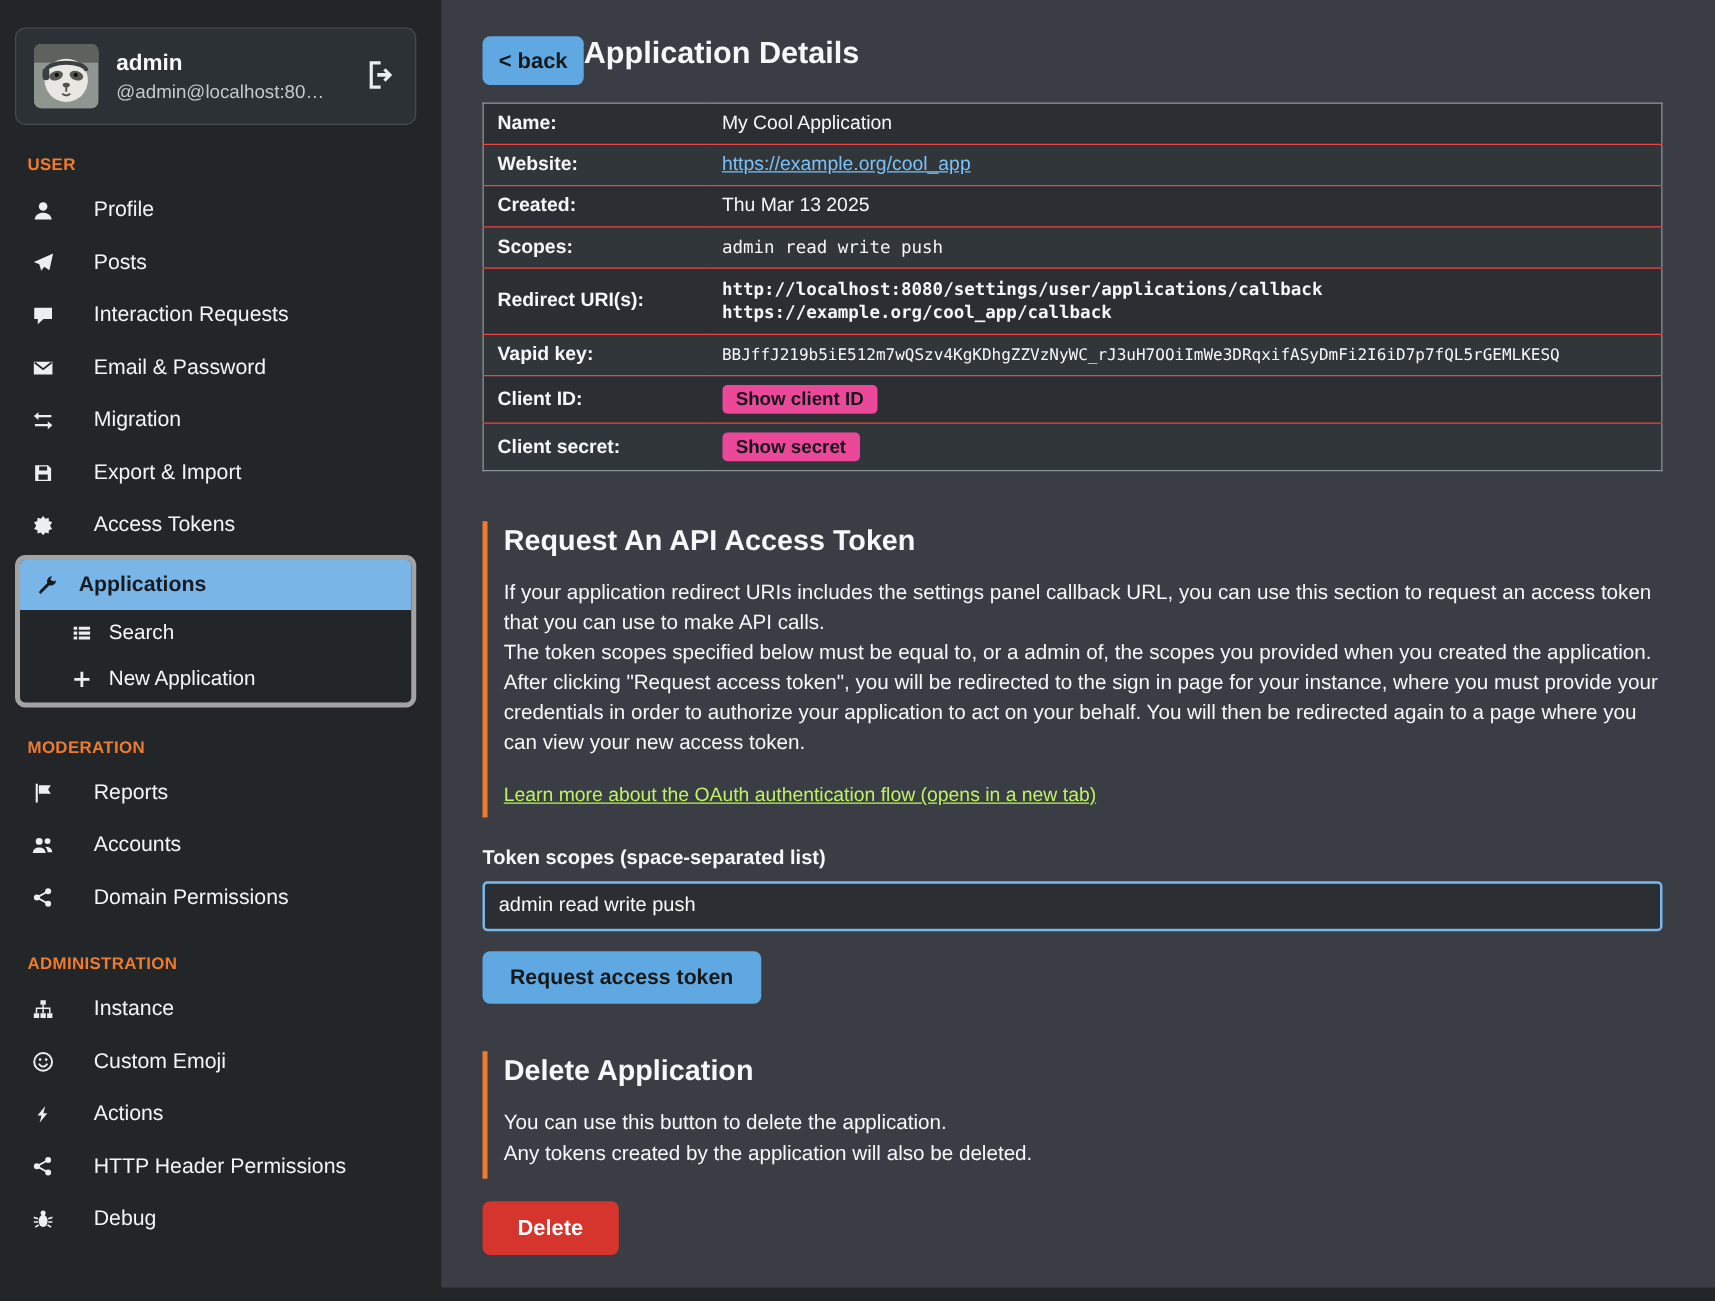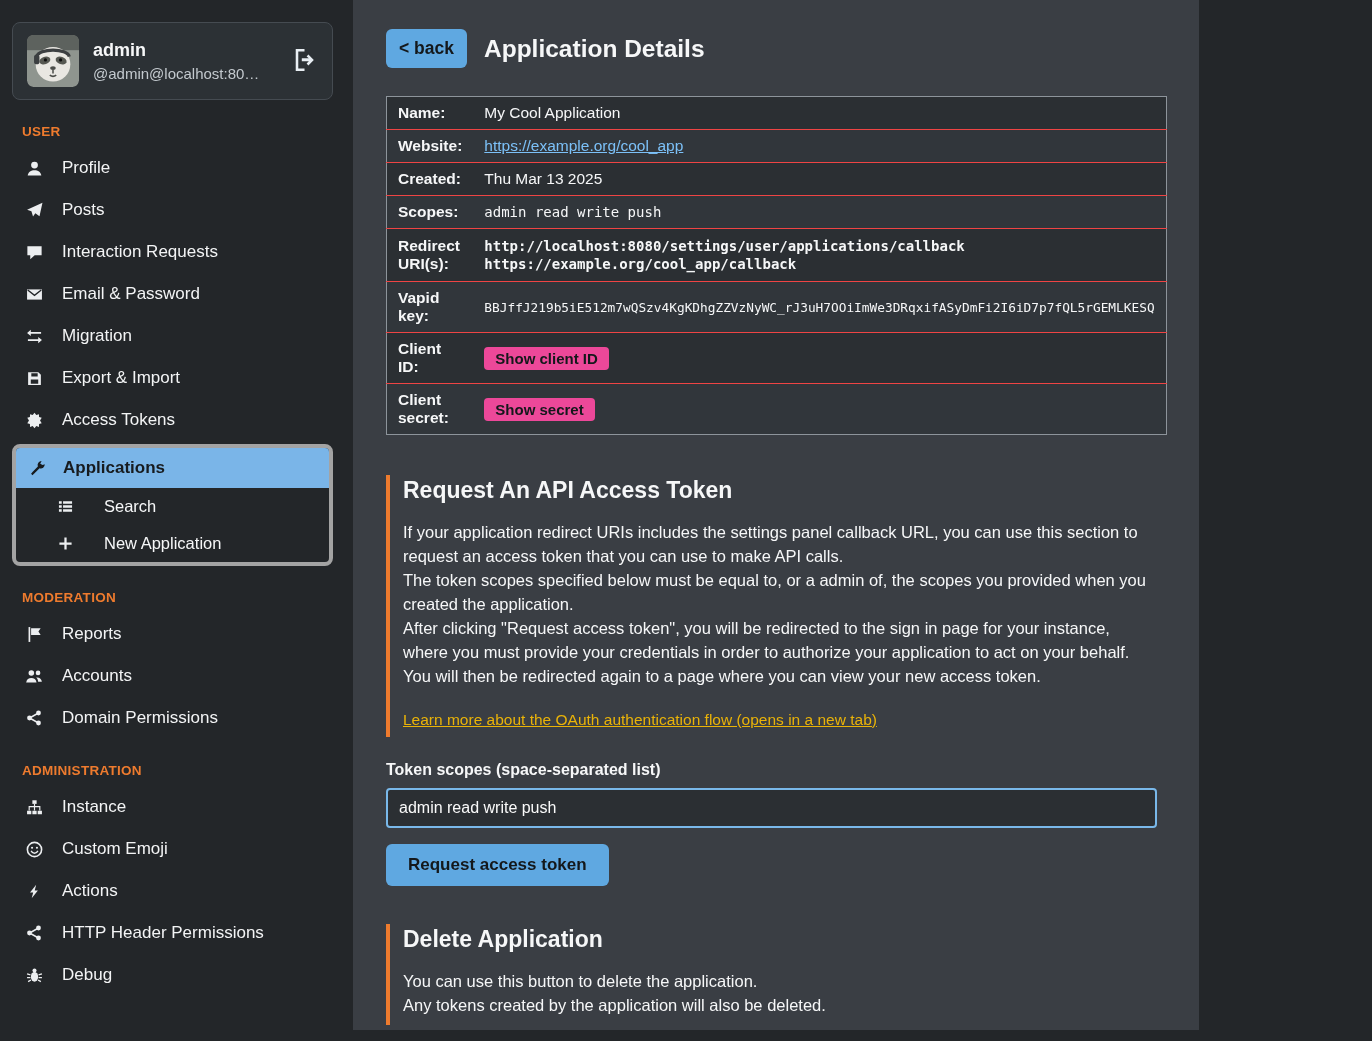--- a/index.html
+++ b/index.html
@@ -2,53 +2,53 @@
 <html><head>
 <meta charset="utf-8">
 <style>
   * { box-sizing: border-box; }
   html, body { margin:0; padding:0; }
   body {
     width:1372px; height:1041px; overflow:hidden;
     background:#232629; color:#f6f7f8;
     font-family:"Liberation Sans","DejaVu Sans",sans-serif;
   }
-  .layout { display:flex; width:1199px; height:1041px; }
+  .layout { display:flex; width:1372px; height:1041px; }
 
   
   .sidebar { width:345px; flex:none; padding:22px 12px 0; overflow:hidden; }
   .user-card {
     display:flex; align-items:center; gap:14px;
     background:#2c3135; border:1px solid #454b51; border-radius:8px;
     padding:12px 14px; margin-bottom:4px;
   }
   .avatar { width:52px; height:52px; border-radius:6px; overflow:hidden; flex:none; }
   .user-meta { min-width:0; }
   .user-name { font-weight:700; font-size:18px; }
   .user-handle { color:#c3c9ce; font-size:15px; margin-top:4px; white-space:nowrap; overflow:hidden; }
   .logout-btn { margin-left:auto; color:#e8eef3; flex:none; cursor:pointer; background:none; border:none; padding:0; }
   .section-label { color:#ee7b2e; font-weight:700; font-size:13.5px; letter-spacing:.02em; margin:24px 10px 8px; }
   .nav-item {
-    display:flex; align-items:center; gap:18px;
+    display:flex; align-items:center; gap:31px;
     padding:11px 12px; font-size:17px; cursor:pointer; border-radius:6px; color:#f3f4f5;
   }
   .nav-icon { width:20px; height:18px; flex:none; display:flex; align-items:center; justify-content:center; color:#eceef0; }
   .nav-icon svg { display:block; }
   .selected-group { border:4px solid #a3a3a3; border-radius:8px; overflow:hidden; margin:3px 0; }
   .selected-head {
     display:flex; align-items:center; gap:15px; cursor:pointer;
     padding:10px 12px; background:#7ab5e8; color:#171b1f; font-weight:700; font-size:17px;
   }
   .selected-head .nav-icon { color:#171b1f; }
-  .sub-item { display:flex; align-items:center; gap:30px; padding:9px 12px 9px 40px; font-size:16.5px; cursor:pointer; }
+  .sub-item { display:flex; align-items:center; gap:13px; padding:9px 12px 9px 40px; font-size:16.5px; cursor:pointer; }
   .sub-item .nav-icon { width:18px; }
 
   
   .main { flex:1; background:#3a3e44; margin:0 0 11px 8px; padding:29px 42px 30px 33px; overflow:hidden; }
-  .page-header { display:flex; align-items:center; gap:17px; margin-bottom:28px; }
+  .page-header { display:flex; align-items:flex-start; margin-bottom:14px; }
   .back-btn {
     background:#5fa8e1; border:none; border-radius:6px; color:#14181b;
     font-weight:700; font-size:17.5px; padding:9px 13px; font-family:inherit; cursor:pointer;
   }
   .page-title { font-size:24.5px; font-weight:700; margin:0; }
 
   .info-table { width:100%; border-collapse:collapse; border:1px solid #8d949b; font-size:15.5px; }
   .info-table tr:nth-child(odd) { background:#2b2f33; }
   .info-table tr:nth-child(even) { background:#31363b; }
   .info-table td { border-top:1px solid #ef4444; padding:7px 11px; vertical-align:middle; }
@@ -59,21 +59,21 @@
   .uri-line { margin:2px 0;font-weight:bold; }
   .table-link { color:#7cc1f8; }
   .mini-btn {
     background:#ec4899; border:none; border-radius:4px; color:#14181b;
     font-weight:700; font-size:15px; padding:3px 11px; font-family:inherit; cursor:pointer;
   }
 
   .section { border-left:4px solid #ee7b2e; padding:2px 0 8px 13px; margin-top:40px; }
   .section h2 { margin:0 0 16px; font-size:23px; }
   .section p { margin:0; font-size:16.5px; line-height:1.46; }
-  .oauth-link { display:inline-block; margin-top:22px; color:#eab308; font-size:15.5px; }
+  .oauth-link { display:inline-block; margin-top:22px; color:#bef264; font-size:15.5px; }
 
   .field-label { font-weight:700; font-size:16px; margin:24px 0 9px; }
   .scopes-input {
     width:100%; background:#2b2f33; border:2px solid #79b8ea; border-radius:4px;
     color:#fafafa; font-size:16px; padding:9px 11px; font-family:inherit;
   }
   .request-btn {
     margin-top:16px; background:#5fa8e1; border:none; border-radius:6px; color:#14181b;
     font-weight:700; font-size:17px; padding:11px 22px; font-family:inherit; cursor:pointer;
   }

